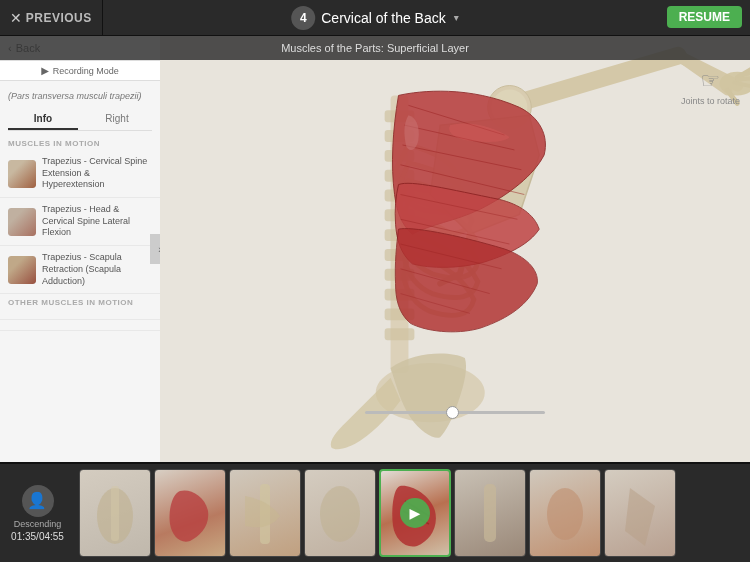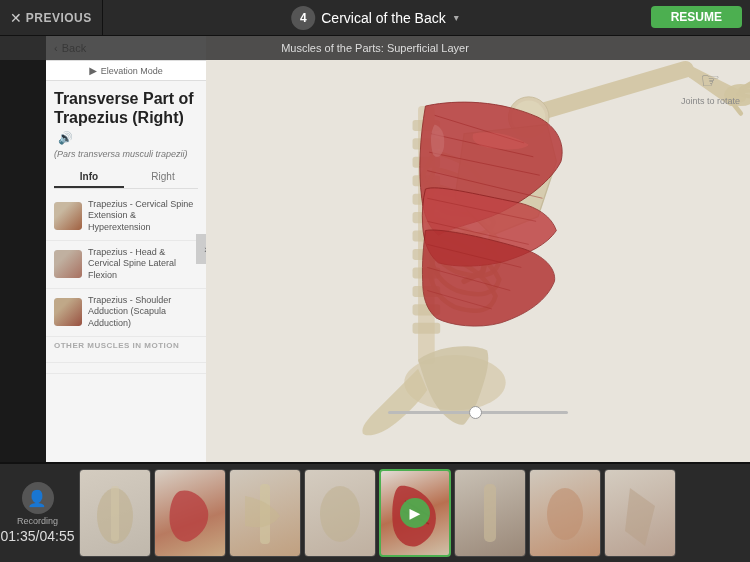--- a/index.html
+++ b/index.html
@@ -29,36 +29,35 @@
       color: #fff; font-size: 12px; font-weight: bold;
     }
     #chapter-title {
       color: #fff; font-size: 14px; font-weight: 500;
     }
     #chevron-down { color: #aaa; font-size: 10px; margin-left: 2px; }
 
     #resume-btn {
       position: absolute; right: 8px; top: 6px;
       background: #4caf50; color: #fff; border: none; border-radius: 4px;
-      padding: 4px 20px; font-size: 12px; font-weight: 600; cursor: pointer;
+      padding: 4px 12px; font-size: 12px; font-weight: 600; cursor: pointer;
     }
 
     
     #subtitle-bar {
       position: absolute; top: 36px; left: 0; right: 0; height: 24px;
       display: flex; align-items: center; justify-content: center;
       background: rgba(50,50,50,0.85); z-index: 90;
     }
     #subtitle-text { color: #ddd; font-size: 11px; }
 
     
     #main {
       position: absolute; top: 36px; left: 0; right: 0; bottom: 100px;
       display: flex;
-      margin-left: 46px;
     }
 
     
     #sidebar {
       width: 160px; min-width: 160px; background: #f5f5f5;
       overflow-y: auto; position: relative; z-index: 10;
     }
 
     #back-btn {
       display: flex; align-items: center; gap: 4px;
@@ -186,21 +185,21 @@
     #recording-section {
       width: 75px; min-width: 75px; display: flex; flex-direction: column;
       align-items: center; justify-content: center; padding: 4px; gap: 2px;
     }
     #recording-avatar {
       width: 32px; height: 32px; border-radius: 50%; background: #555;
       display: flex; align-items: center; justify-content: center;
       font-size: 16px; overflow: hidden;
     }
     #recording-label { font-size: 9px; color: #aaa; }
-    #recording-time { font-size: 14px; color: #ddd; }
+    #recording-time { font-size: 10px; color: #ddd; }
 
     #thumbnails-container {
       flex: 1; display: flex; align-items: center; gap: 3px; overflow: hidden; padding: 4px 4px;
     }
 
     .thumb-item {
       width: 72px; min-width: 72px; height: 88px;
       border-radius: 4px; overflow: hidden; cursor: pointer;
       position: relative; background: #e8e4dc;
       border: 1px solid #444;
@@ -252,57 +251,54 @@
 
   <div id="sidebar">
 
     <div id="back-btn">
       <span id="back-arrow">‹</span>
       <span id="back-label">Back</span>
     </div>
 
     <div id="animation-mode-btn">
       <span id="animation-icon">▶</span>
-      <span id="animation-label">Elevation Mode</span>
+      <span id="animation-label">Recording Mode</span>
     </div>
 
     <div id="muscle-title-section">
-      <div id="muscle-main-title">
-        <span>Transverse Part of Trapezius (Right)</span>
-        <span id="sound-icon">🔊</span>
-      </div>
       <div id="muscle-latin">(Pars transversa musculi trapezii)</div>
     </div>
 
     <div id="info-reflex-row">
       <div class="info-tab active">Info</div>
       <div class="info-tab">Right</div>
     </div>
 
+    <div id="section-label-motions">MUSCLES IN MOTION</div>
 
 
     <div class="motion-item">
       <div class="motion-thumb">
         <div class="motion-thumb-inner" style="background: linear-gradient(135deg, #c8b8a0 30%, #a06040 100%);"></div>
       </div>
       <div class="motion-text">Trapezius - Cervical Spine Extension &amp; Hyperextension</div>
     </div>
 
     <div class="motion-item">
       <div class="motion-thumb">
         <div class="motion-thumb-inner" style="background: linear-gradient(135deg, #c0b0a0 30%, #a87060 100%);"></div>
       </div>
       <div class="motion-text">Trapezius - Head &amp; Cervical Spine Lateral Flexion</div>
     </div>
 
     <div class="motion-item">
       <div class="motion-thumb">
         <div class="motion-thumb-inner" style="background: linear-gradient(135deg, #c0a888 30%, #985040 100%);"></div>
       </div>
-      <div class="motion-text">Trapezius - Shoulder Adduction (Scapula Adduction)</div>
+      <div class="motion-text">Trapezius - Scapula Retraction (Scapula Adduction)</div>
     </div>
 
     <div id="section-label-other">OTHER MUSCLES IN MOTION</div>
 
     <div class="other-motion-item">
       <div class="other-motion-text"></div>
     </div>
     <div class="other-motion-item">
       <div class="other-motion-text"></div>
     </div>
@@ -403,21 +399,21 @@
 <div id="articulation-bar">
   <span id="articulation-label">Articulation:</span>
   <span id="articulation-joints">Sternoclavicular and Acromioclavicular Joints</span>
   <span id="range-label">Range of Motion:</span>
   <span id="range-value">Retraction 0°– 25°</span>
 </div>
 
 <div id="filmstrip">
   <div id="recording-section">
     <div id="recording-avatar">👤</div>
-    <span id="recording-label">Recording</span>
+    <span id="recording-label">Descending</span>
     <span id="recording-time">01:35/04:55</span>
   </div>
 
   <div id="thumbnails-container">
 
     <div class="thumb-item thumb-bg-1">
       <div class="thumb-inner">
         <svg width="60" height="75" viewBox="0 0 60 75">
           <ellipse cx="30" cy="40" rx="18" ry="28" fill="#c0b090" opacity="0.6"></ellipse>
           <rect x="26" y="10" width="8" height="55" rx="3" fill="#d4c8a8" opacity="0.5"></rect>

